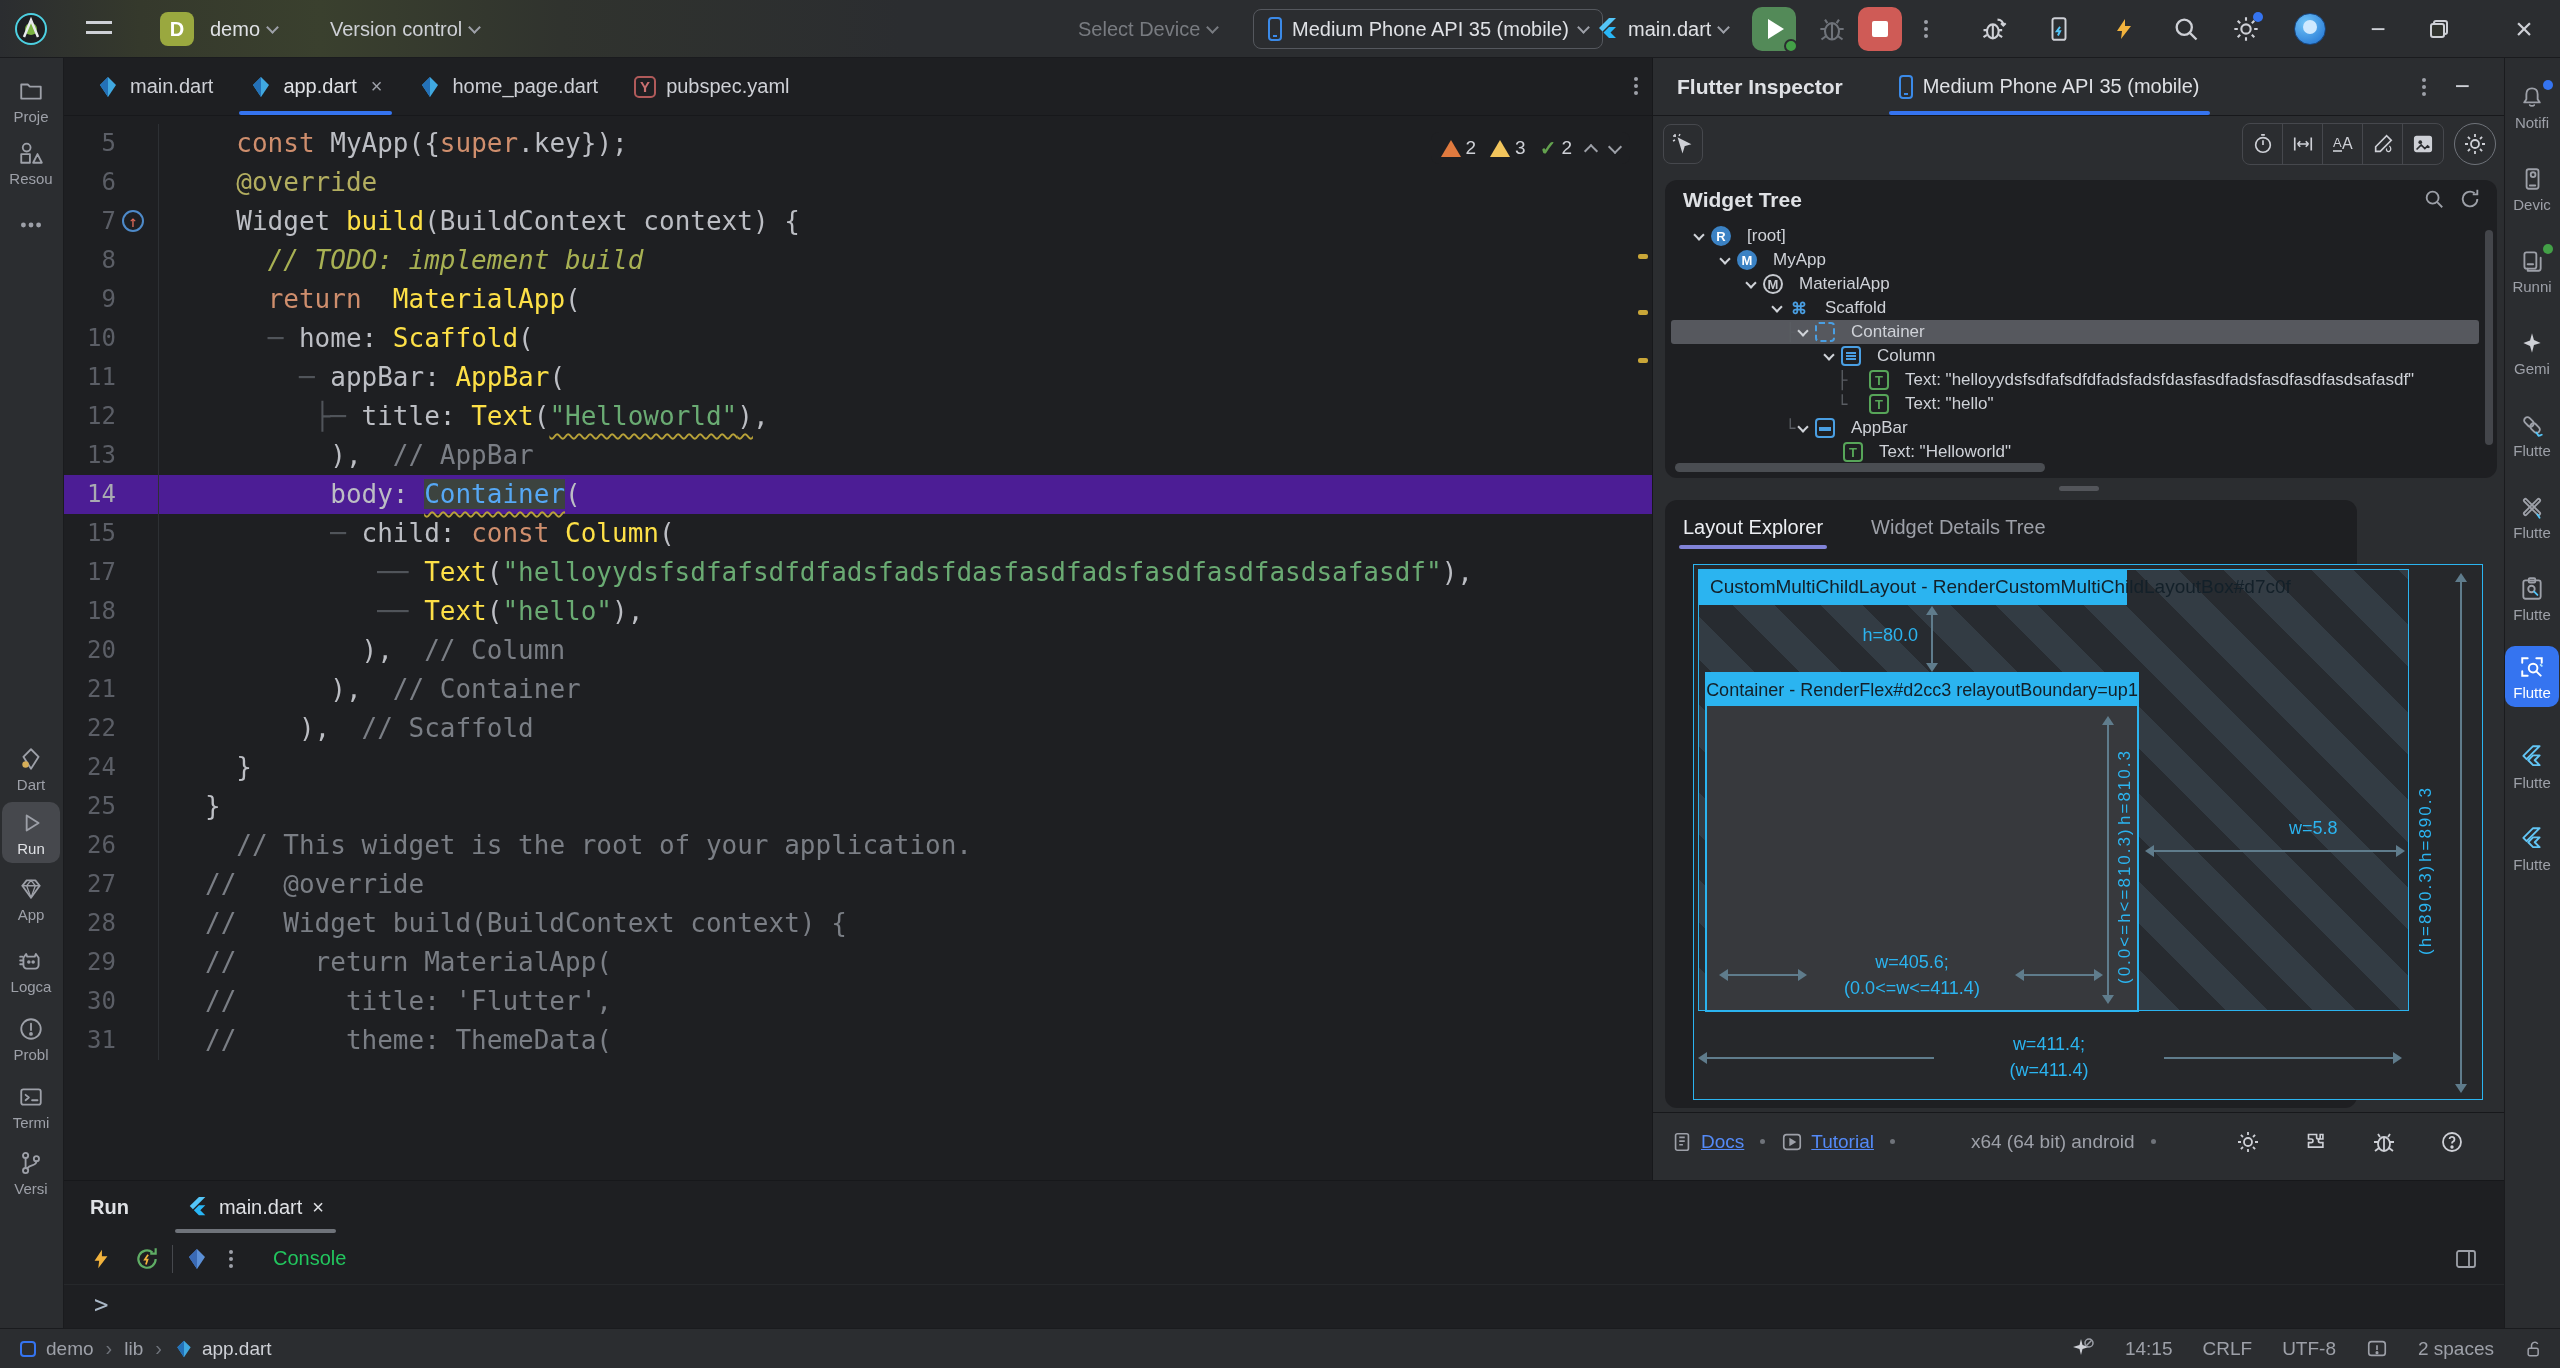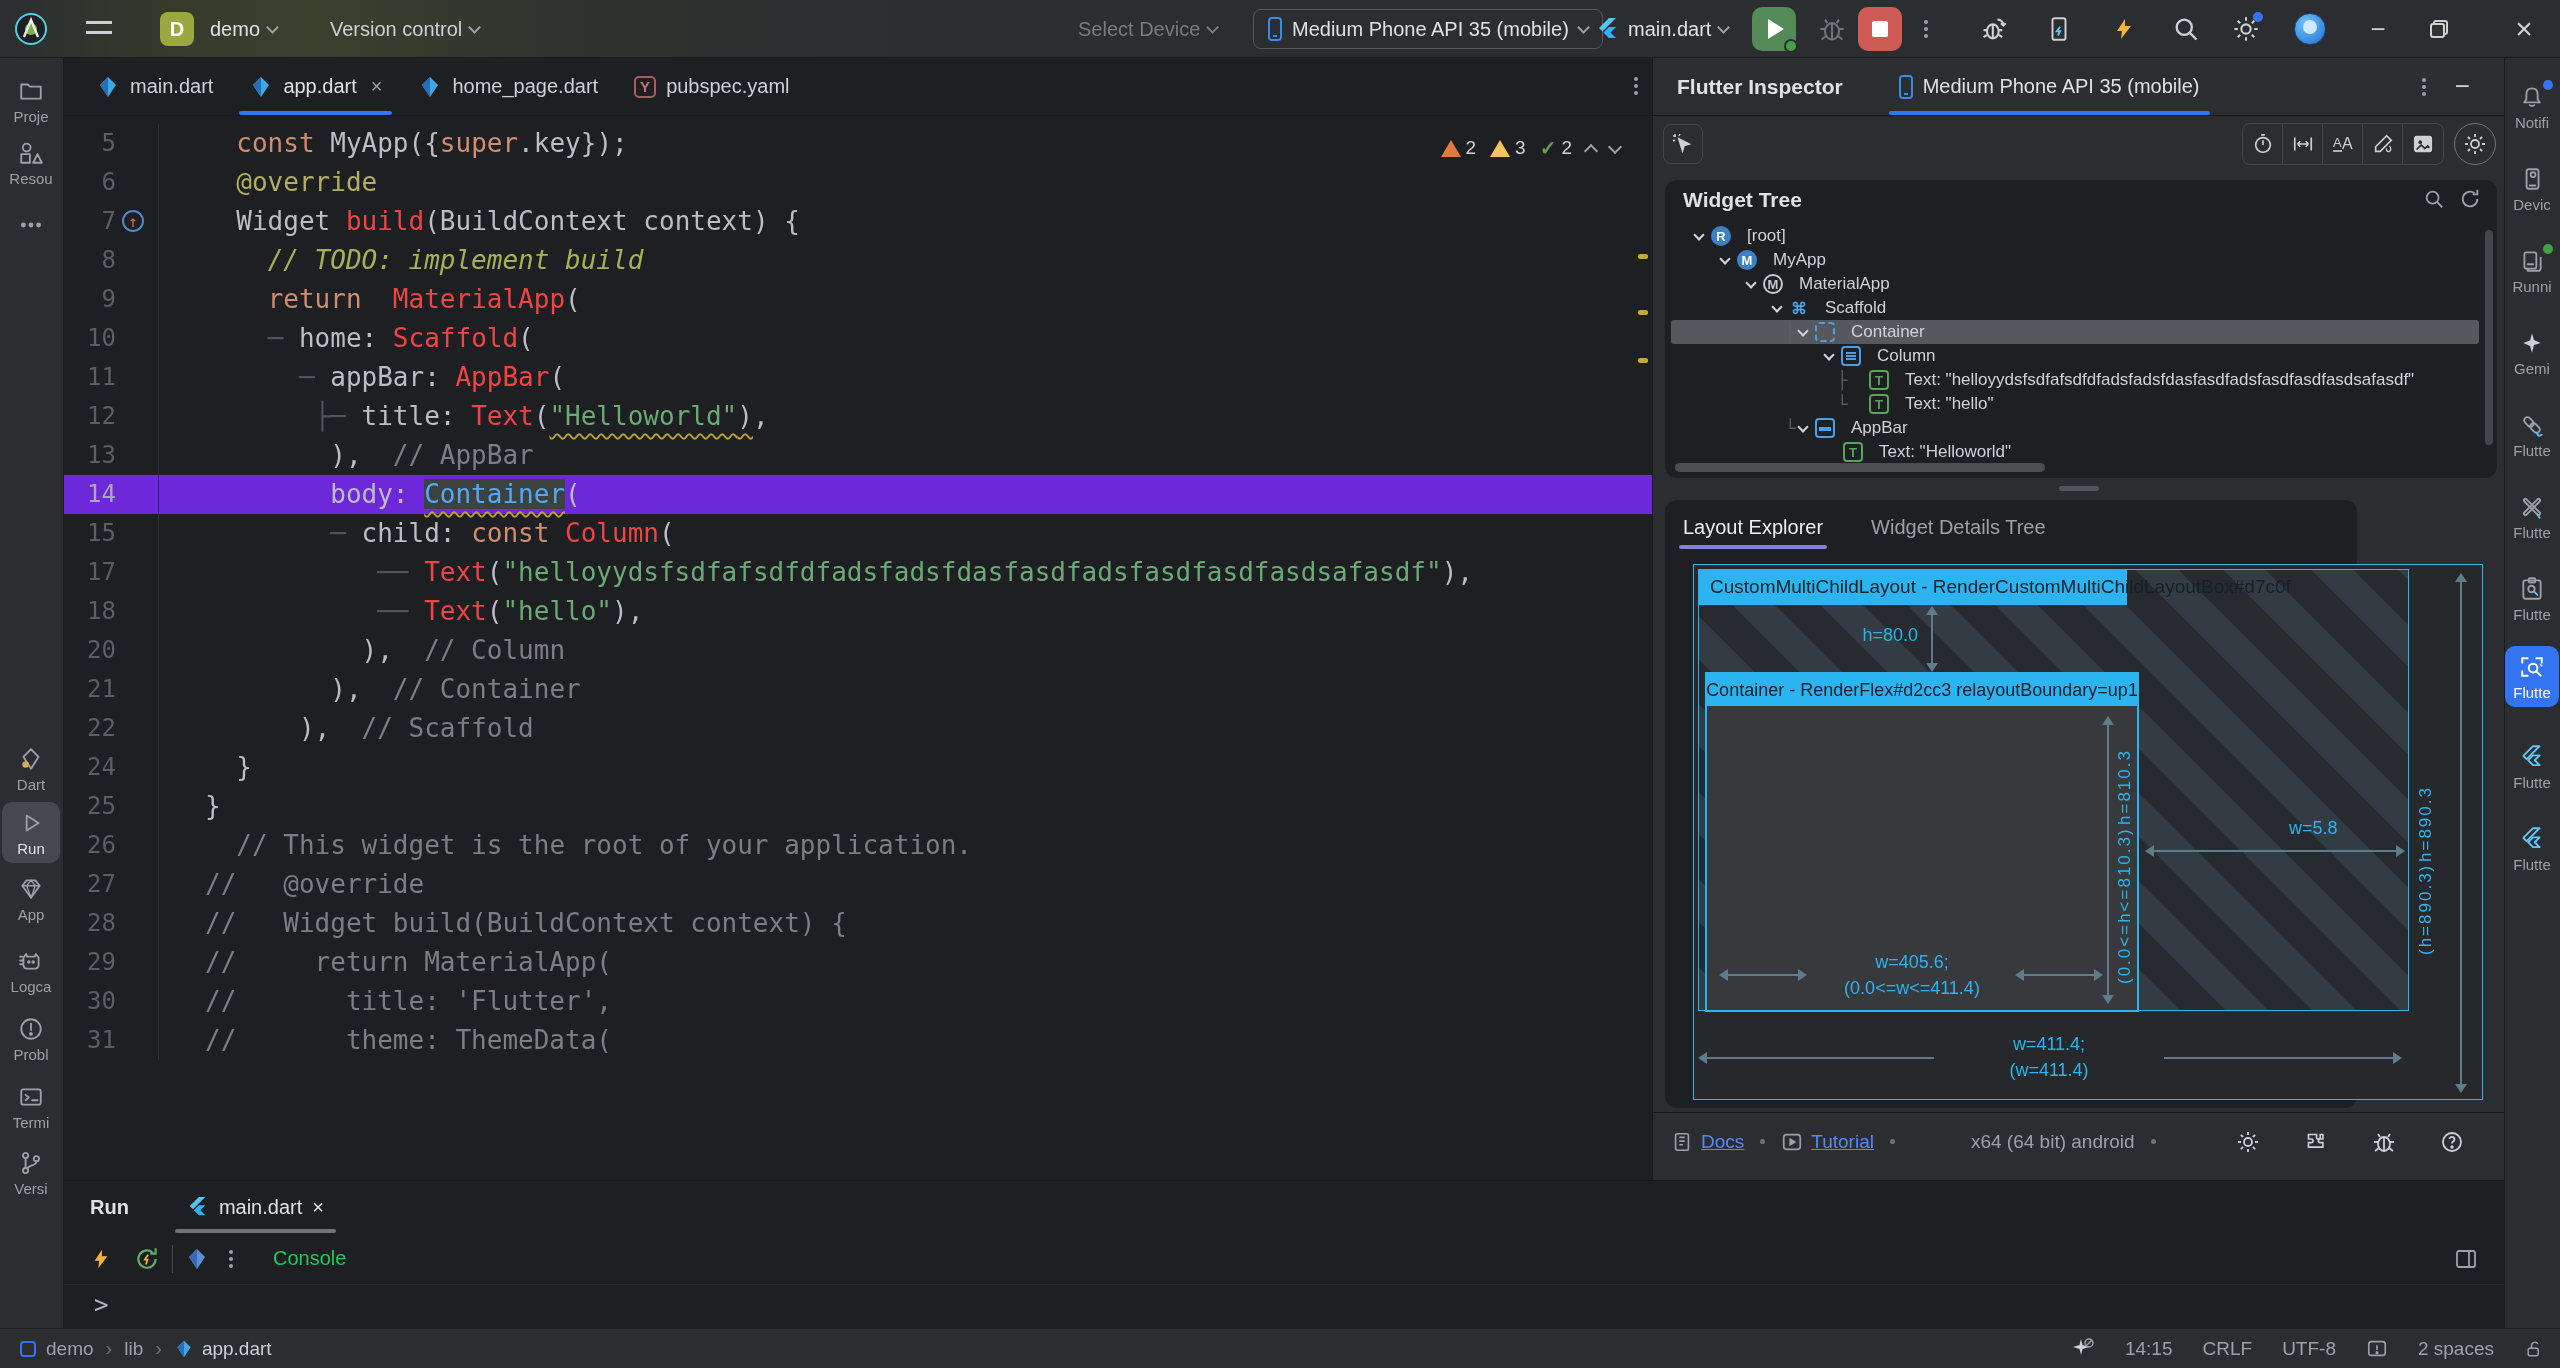--- a/index.html
+++ b/index.html
@@ -56,26 +56,26 @@
   .etab.active { color:#dfe1e5; }
   .etab.active:after { content:""; position:absolute; left:8px; right:8px; bottom:0; height:4px; background:#3574f0; border-radius:2px;}
   .etab .x { color:#9da0a8; font-size:20px; margin-left:4px; }
   .ybadge { width:22px; height:22px; border:2px solid #b05a5a; border-radius:5px; color:#c97070; font-size:15px; font-weight:bold;
     display:flex; align-items:center; justify-content:center; }
   #tabkebab { position:absolute; right:14px; top:16px; }
 
   #code { position:absolute; left:0; top:58px; width:100%; height:1064px; padding-top:8px;
     font-family:"DejaVu Sans Mono", monospace; font-size:26px; }
   .ln { display:flex; height:39px; line-height:39px; white-space:pre; position:relative; }
-  .ln.cur { background:#6d28d9; }
+  .ln.cur { background:#4c1d95; }
   .ln-num { width:52px; text-align:right; color:#5b5e66; font-size:24px; flex:none;}
   .ln.cur .ln-num { color:#a9abb2; }
   .ln-ico { width:42px; flex:none; position:relative; }
   .ln-code { flex:1; border-left:1px solid #2d3034; padding-left:46px; }
-  .tk-p{color:#bcbec4} .tk-k{color:#cf8e6d} .tk-c{color:#ef4444} .tk-s{color:#6aab73}
+  .tk-p{color:#bcbec4} .tk-k{color:#cf8e6d} .tk-c{color:#fde047} .tk-s{color:#6aab73}
   .tk-m{color:#7a7e85} .tk-a{color:#b3ae60} .tk-g{color:#50545a}
   .tk-t{color:#a8b153; font-style:italic}
   .wavy { text-decoration:underline; text-decoration-style:wavy; text-decoration-color:#b8a238;
     text-decoration-thickness:2px; text-underline-offset:8px; }
   .tk-chl { color:#56a8f5; background:#3c433f; }
   .ovr { position:absolute; left:6px; top:8px; width:22px; height:22px; border:2px solid #4e8ac9; border-radius:50%;
     color:#e06a57; font-size:16px; text-align:center; line-height:19px; }
   #inspections { position:absolute; right:22px; top:74px; display:flex; align-items:center; gap:14px;
     font-size:19px; color:#ced0d6; background:#1e1f22; padding:4px 10px; border-radius:8px;}
   .warn-tri { width:0; height:0; border-left:10px solid transparent; border-right:10px solid transparent; }

